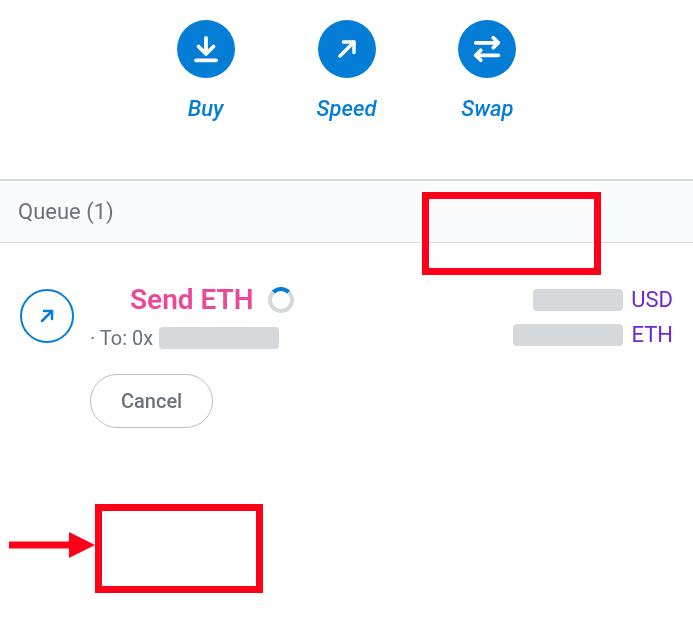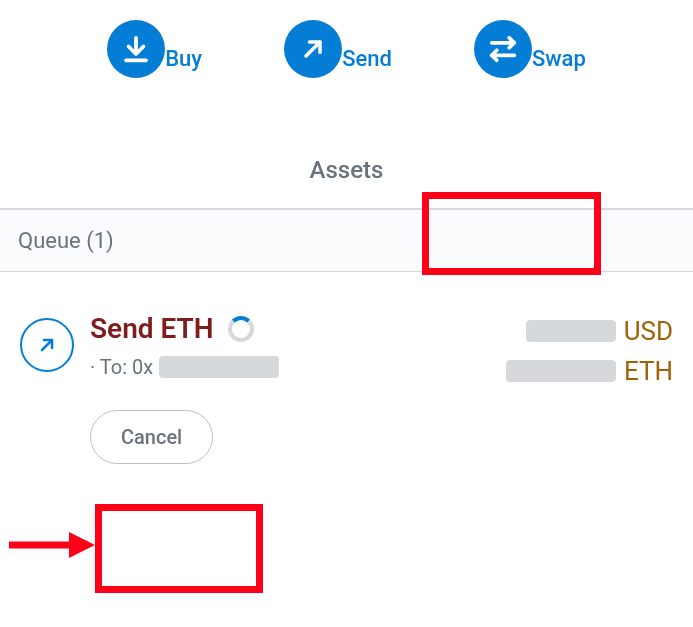--- a/index.html
+++ b/index.html
@@ -12,23 +12,24 @@
       position: relative;
     }
     .actions-row {
       display: flex;
       justify-content: center;
       gap: 82px;
       padding-top: 20px;
     }
     .action-btn {
       display: flex;
-      flex-direction: row;
+      flex-direction: column;
       align-items: center;
       cursor: pointer;
+      font-style: italic;
     }
     .action-circle {
       width: 58px;
       height: 58px;
       border-radius: 50%;
       background: #037dd6;
       display: flex;
       align-items: center;
       justify-content: center;
     }
@@ -97,21 +98,22 @@
       flex: 1;
     }
     .tx-title-row {
       display: flex;
       align-items: center;
       gap: 14px;
     }
     .tx-title {
       font-size: 28px;
       font-weight: 600;
-      color: #7f1d1d;
+      color: #ec4899;
+      margin-left: 40px;
     }
     .spinner {
       width: 26px;
       height: 26px;
       border: 4px solid #d6d9dc;
       border-top-color: #037dd6;
       border-radius: 50%;
     }
     .tx-sub {
       margin-top: 10px;
@@ -136,22 +138,22 @@
       display: flex;
       flex-direction: column;
       align-items: flex-end;
       gap: 10px;
       padding-top: 4px;
     }
     .amt-row {
       display: flex;
       align-items: center;
       gap: 8px;
-      font-size: 26px;
-      color: #a16207;
+      font-size: 22px;
+      color: #6d28d9;
     }
     .tx-actions {
       display: flex;
       gap: 18px;
       margin-top: 24px;
       margin-left: 90px;
     }
     .pill {
       padding: 14px 30px;
       border-radius: 999px;
@@ -193,37 +195,36 @@
     </div>
     <div class="action-label">Buy</div>
   </div>
   <div class="action-btn">
     <div class="action-circle">
       <svg width="28" height="28" viewBox="0 0 24 24" fill="none" stroke="#fff" stroke-width="3" stroke-linecap="round" stroke-linejoin="round">
         <line x1="6" y1="18" x2="18" y2="6"></line>
         <polyline points="9 6 18 6 18 15"></polyline>
       </svg>
     </div>
-    <div class="action-label">Send</div>
+    <div class="action-label">Speed</div>
   </div>
   <div class="action-btn">
     <div class="action-circle">
       <svg width="30" height="30" viewBox="0 0 24 24" fill="none" stroke="#fff" stroke-width="3" stroke-linecap="round" stroke-linejoin="round">
         <polyline points="17 3 21 7 17 11"></polyline>
         <line x1="3" y1="7" x2="21" y2="7"></line>
         <polyline points="7 21 3 17 7 13"></polyline>
         <line x1="21" y1="17" x2="3" y2="17"></line>
       </svg>
     </div>
     <div class="action-label">Swap</div>
   </div>
 </div>
 
 <div class="tabs">
-  <div class="tab">Assets</div>
 </div>
 
 <div class="queue-bar">Queue (1)</div>
 
 <div class="tx">
   <div class="tx-icon-col">
     <div class="tx-circle">
       <svg width="24" height="24" viewBox="0 0 24 24" fill="none" stroke="#037dd6" stroke-width="2.5" stroke-linecap="round" stroke-linejoin="round">
         <line x1="7" y1="17" x2="17" y2="7"></line>
         <polyline points="9 7 17 7 17 15"></polyline>

